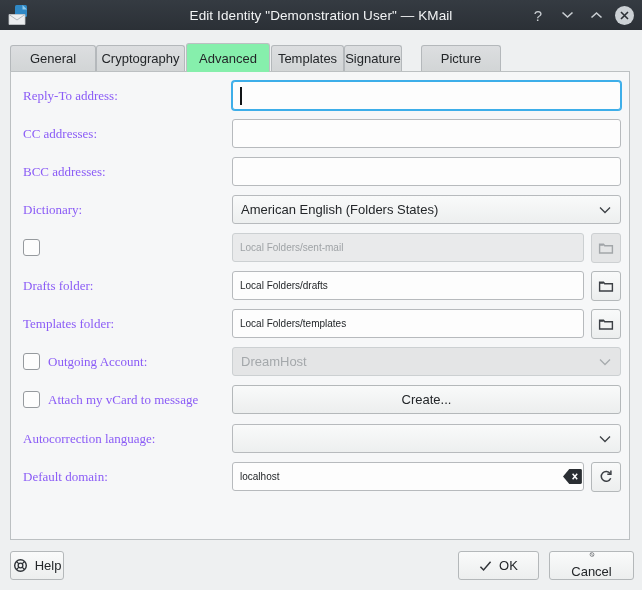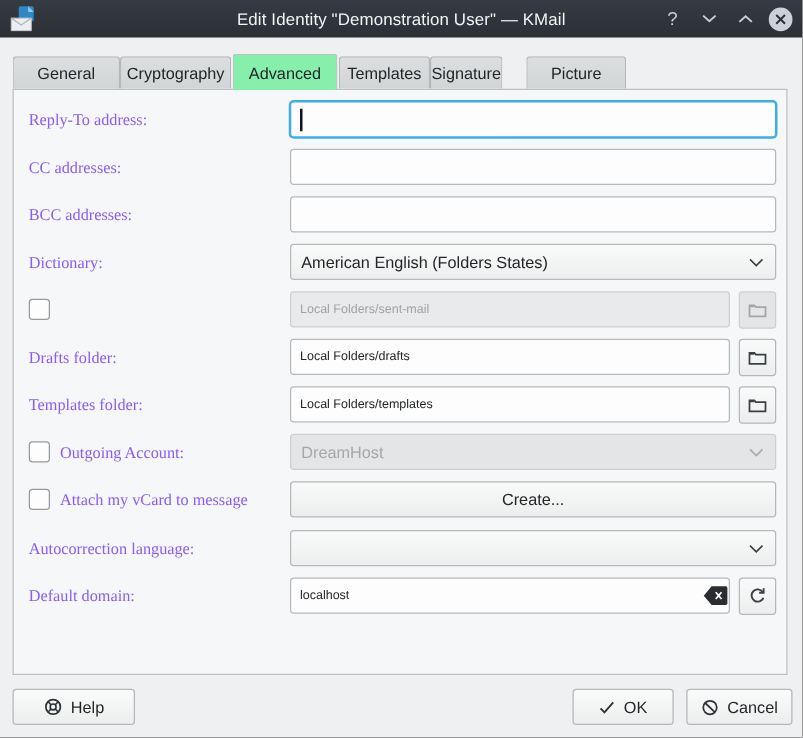--- a/index.html
+++ b/index.html
@@ -229,37 +229,37 @@
       <div class="sqbtn">
         <svg width="16" height="16" viewBox="0 0 16 16">
           <path d="M12.7 9.3 A4.9 4.9 0 1 1 12.2 4.6" fill="none" stroke="#3c4045" stroke-width="1.5"></path>
           <path d="M12.9 1.6 v3.6 h-3.6" fill="none" stroke="#3c4045" stroke-width="1.5"></path>
         </svg>
       </div>
     </div>
 
   </div>
 
-  <div class="fbtn" style="left:10px;width:98px;">
+  <div class="fbtn" style="left:10px;width:54px;">
     <svg width="15" height="15" viewBox="0 0 16 16">
       <circle cx="8" cy="8" r="6.2" fill="none" stroke="#2f3338" stroke-width="1.5"></circle>
       <circle cx="8" cy="8" r="2.5" fill="none" stroke="#2f3338" stroke-width="1.4"></circle>
       <path d="M3.7 3.7l2.6 2.6 M12.3 3.7L9.7 6.3 M3.7 12.3l2.6-2.6 M12.3 12.3L9.7 9.7" stroke="#2f3338" stroke-width="1.3"></path>
     </svg>
     <span>Help</span>
   </div>
 
   <div class="fbtn" style="left:458px;width:81px;">
     <svg width="13" height="12" viewBox="0 0 14 13">
       <path d="M1.5 7.2l3.4 3.6 L12.5 2" fill="none" stroke="#2f3338" stroke-width="1.6"></path>
     </svg>
     <span>OK</span>
   </div>
 
-  <div class="fbtn" style="left:549px;width:85px;">
+  <div class="fbtn" style="left:549px;width:85px;flex-direction:column;">
     <svg width="14" height="14" viewBox="0 0 14 14">
       <circle cx="7" cy="7" r="5.4" fill="none" stroke="#2f3338" stroke-width="1.4"></circle>
       <path d="M3.2 3.4l7.6 7.3" stroke="#2f3338" stroke-width="1.4"></path>
     </svg>
     <span>Cancel</span>
   </div>
 
 </div>
 
 </body></html>

